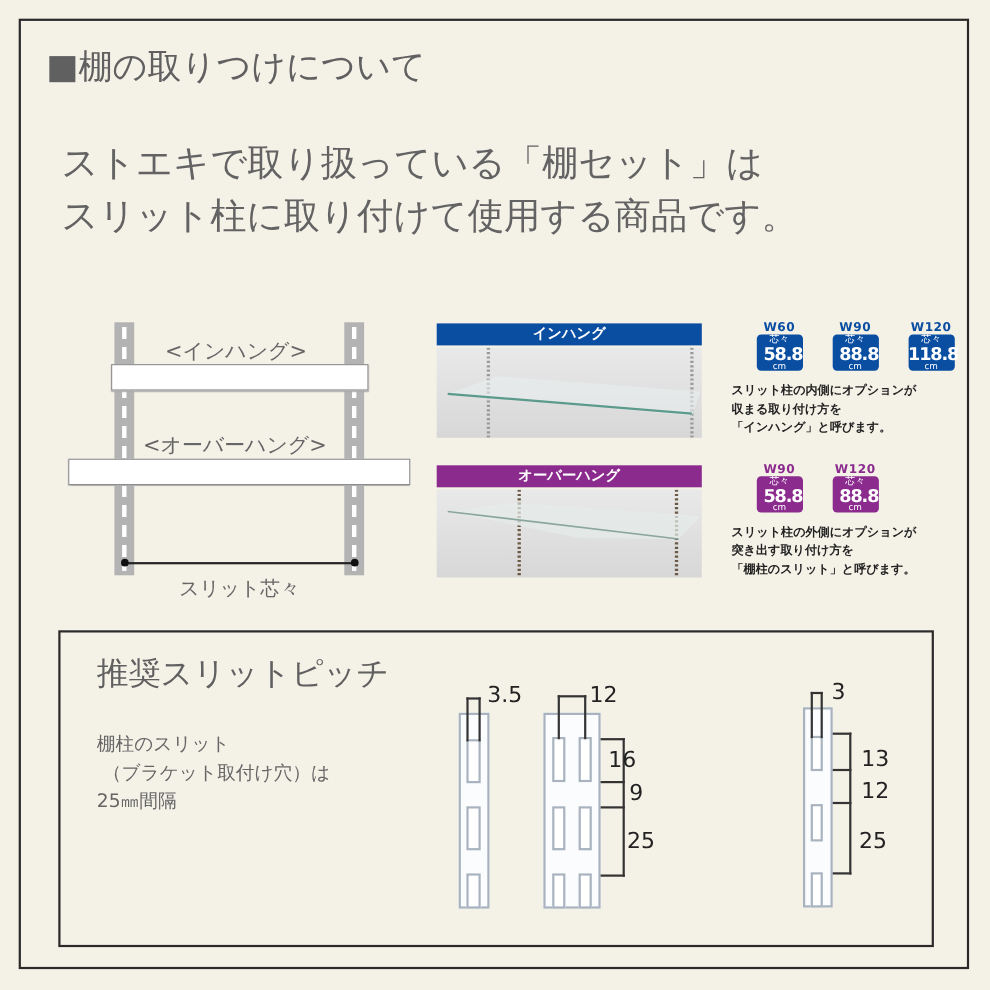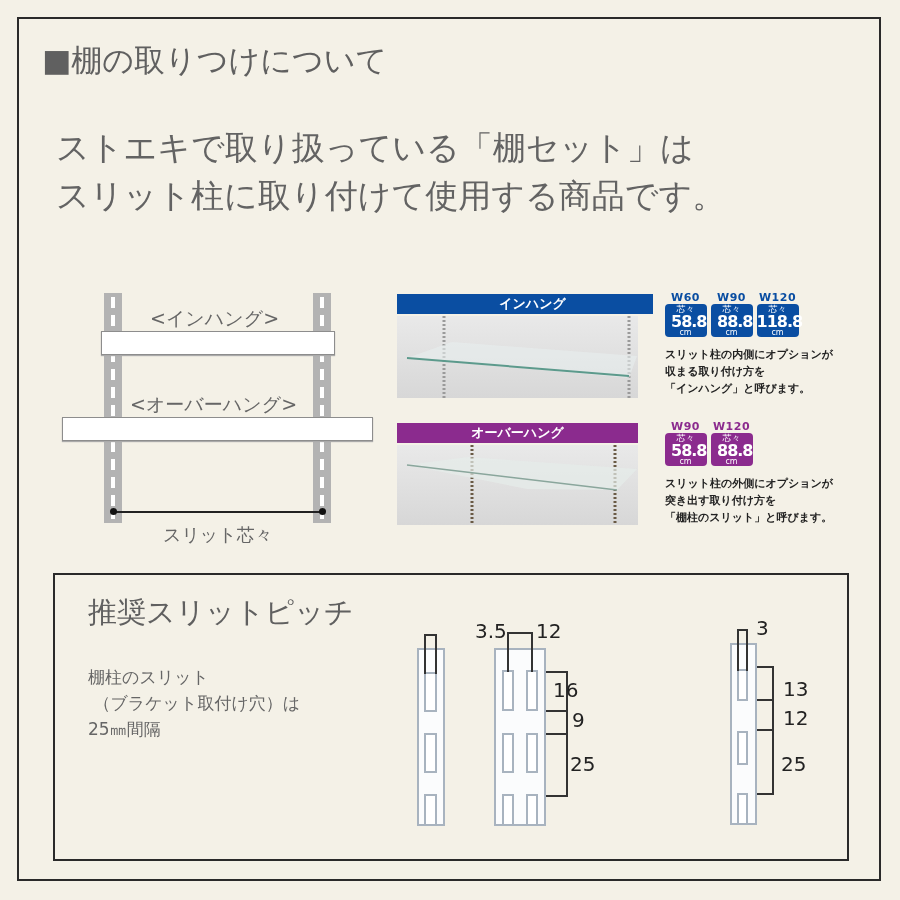--- a/index.html
+++ b/index.html
@@ -13,21 +13,21 @@
   .post::after { content:""; position:absolute; left:7px; top:4px; bottom:4px; width:4px;
      background:repeating-linear-gradient(to bottom,#ffffff 0 11px, transparent 11px 18px); }
   .shelf { position:absolute; background:#fff; border:1px solid #8d8d8d; box-shadow:0 1px 1px #aaa; }
   .diag-label { position:absolute; font-size:19px; color:#666; white-space:nowrap; }
   .dim-line { position:absolute; height:2px; background:#222; }
   .dot { position:absolute; width:7px; height:7px; border-radius:50%; background:#111; }
   
   .banner { position:absolute; height:20px; color:#fff; font-size:13px; font-weight:bold; text-align:center; line-height:20px; }
   .photo { position:absolute; background:linear-gradient(180deg,#e9e9e9,#d7d7d7); overflow:hidden; }
   .badges { position:absolute; display:flex; gap:3px; }
-  .badge { width:43px; display:flex; flex-direction:column; align-items:center; }
+  .badge { width:43px; display:flex; flex-direction:column; align-items:center;margin-left:23px; }
   .badge .w { font-size:11px; font-weight:bold; line-height:12px; letter-spacing:0.5px; }
   .badge .box { width:42px; height:33px; border-radius:4px; color:#fff; text-align:center; box-sizing:border-box; padding-top:1px; }
   .badge .k { font-size:9px; line-height:9px; display:block; }
   .badge .n { font-size:16px; font-weight:bold; line-height:15px; display:block; letter-spacing:-1px;text-align:right; }
   .badge .u { font-size:8px; line-height:8px; display:block; }
   .note { position:absolute; font-size:11px; line-height:17px; color:#222; white-space:nowrap; font-weight:bold; }
   
   .pbox { position:absolute; left:53px; top:573px; width:796px; height:288px; border:2px solid #2a2a2a; box-sizing:border-box; }
   .ptitle { position:absolute; left:88px; top:593px; font-size:29px; color:#606060; white-space:nowrap; }
   .pdesc { position:absolute; left:88px; top:664px; font-size:17px; line-height:26px; color:#666; white-space:pre; }
@@ -53,21 +53,21 @@
   <div class="diag-label" style="left:150px;top:306px;">&lt;インハング&gt;</div>
   <div class="shelf" style="left:101px;top:331px;width:232px;height:22px;"></div>
   <div class="diag-label" style="left:130px;top:392px;">&lt;オーバーハング&gt;</div>
   <div class="shelf" style="left:62px;top:417px;width:309px;height:22px;"></div>
   <div class="dim-line" style="left:113px;top:511px;width:210px;"></div>
   <div class="dot" style="left:110px;top:508px;"></div>
   <div class="dot" style="left:319px;top:508px;"></div>
   <div class="diag-label" style="left:163px;top:523px;font-size:18px;">スリット芯々</div>
 </div>
 
-<div class="banner" style="left:397px;top:294px;width:241px;background:#0a4ea2;padding-left:15px;">インハング</div>
+<div class="banner" style="left:397px;top:294px;width:241px;background:#0a4ea2;">インハング</div>
 <div class="photo" style="left:397px;top:316px;width:241px;height:82px;">
   <svg width="241" height="82">
     <line x1="47" y1="0" x2="47" y2="82" stroke="#9a9a9a" stroke-width="3" stroke-dasharray="2 2"></line>
     <line x1="232" y1="0" x2="232" y2="82" stroke="#9a9a9a" stroke-width="3" stroke-dasharray="2 2"></line>
     <polygon points="55,26 240,40 232,62 10,42" fill="#e8efee" opacity="0.6"></polygon>
     <line x1="10" y1="42" x2="232" y2="60" stroke="#5c9a8c" stroke-width="2"></line>
   </svg>
 </div>
 <div class="badges" style="left:664px;top:292px;">
   <div class="badge">
@@ -141,21 +141,21 @@
 25㎜間隔</div>
 
 <div>
   <div class="rail" style="left:417px;top:648px;width:28px;height:178px;"></div>
   <div class="slot" style="left:424px;top:672px;width:13px;height:40px;"></div>
   <div class="slot" style="left:424px;top:733px;width:13px;height:40px;"></div>
   <div class="slot" style="left:424px;top:794px;width:13px;height:32px;"></div>
   <div class="ln" style="left:424px;top:634px;width:2px;height:40px;"></div>
   <div class="ln" style="left:435px;top:634px;width:2px;height:40px;"></div>
   <div class="ln" style="left:424px;top:634px;width:13px;height:2px;"></div>
-  <div class="num" style="left:443px;top:619px;margin-left:32px;">3.5</div>
+  <div class="num" style="left:443px;top:619px;">3.5</div>
 </div>
 
 <div>
   <div class="rail" style="left:494px;top:648px;width:52px;height:178px;"></div>
   <div class="slot" style="left:502px;top:670px;width:12px;height:41px;"></div>
   <div class="slot" style="left:526px;top:670px;width:12px;height:41px;"></div>
   <div class="slot" style="left:502px;top:733px;width:12px;height:40px;"></div>
   <div class="slot" style="left:526px;top:733px;width:12px;height:40px;"></div>
   <div class="slot" style="left:502px;top:794px;width:12px;height:32px;"></div>
   <div class="slot" style="left:526px;top:794px;width:12px;height:32px;"></div>

